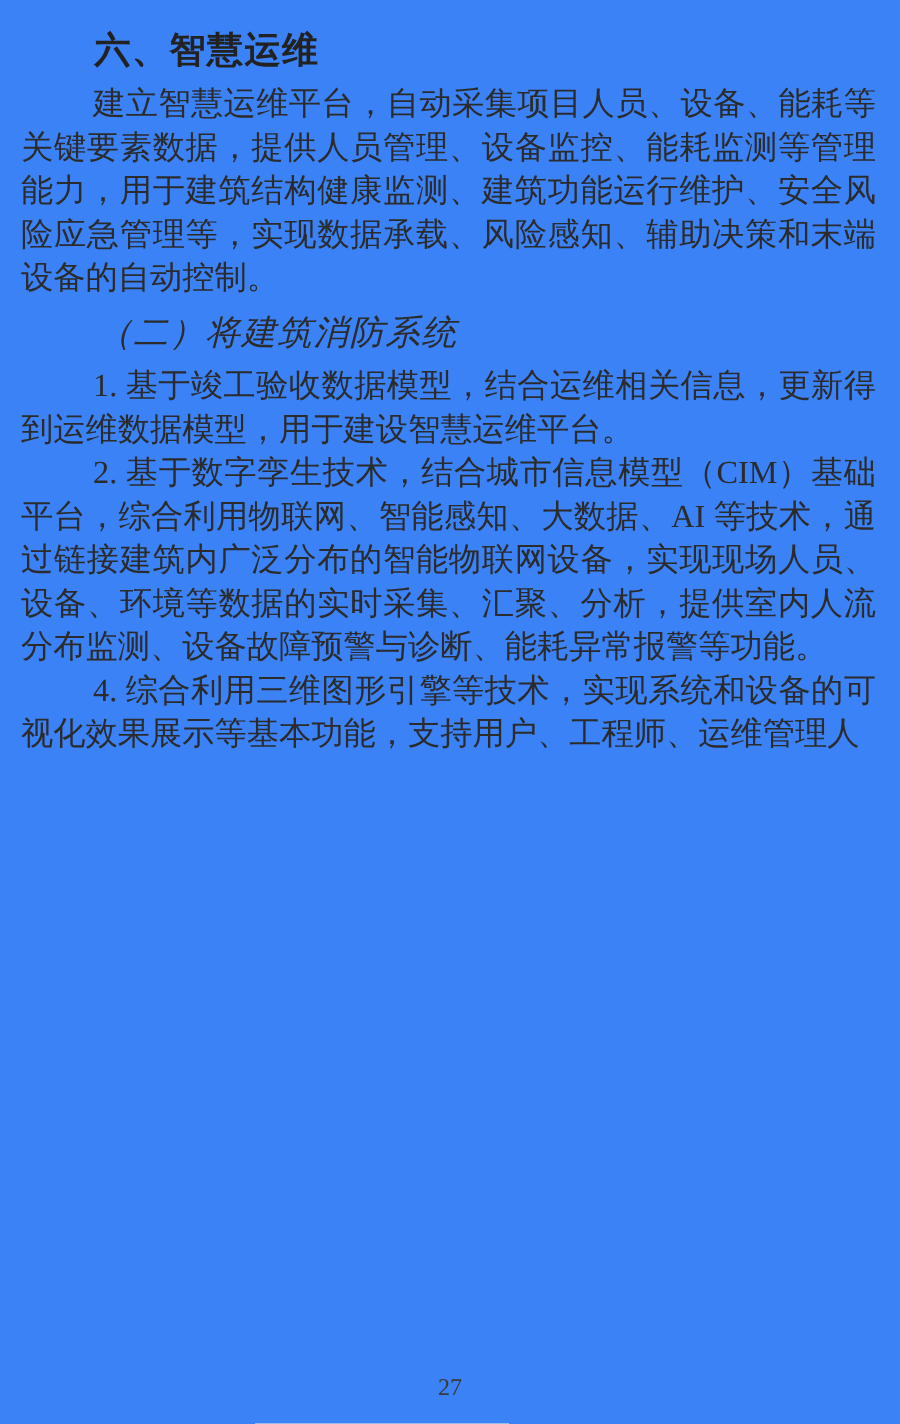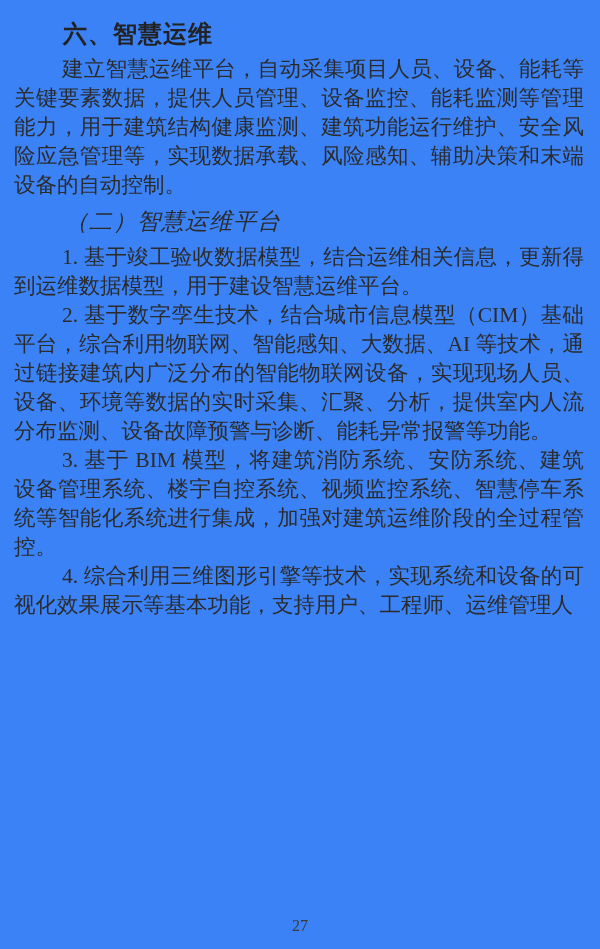--- a/index.html
+++ b/index.html
@@ -63,25 +63,24 @@
 </head>
 <body>
 
 <div class="page">
 
   <h1 class="heading">六、智慧运维</h1>
 
 
   <p class="para">建立智慧运维平台，自动采集项目人员、设备、能耗等关键要素数据，提供人员管理、设备监控、能耗监测等管理能力，用于建筑结构健康监测、建筑功能运行维护、安全风险应急管理等，实现数据承载、风险感知、辅助决策和末端设备的自动控制。</p>
 
-  <h2 class="subheading">（二）智慧运维平台</h2>
+  <h2 class="subheading">（二）将建筑消防系统</h2>
 
   <p class="para">1. 基于竣工验收数据模型，结合运维相关信息，更新得到运维数据模型，用于建设智慧运维平台。</p>
 
   <p class="para">2. 基于数字孪生技术，结合城市信息模型（CIM）基础平台，综合利用物联网、智能感知、大数据、AI 等技术，通过链接建筑内广泛分布的智能物联网设备，实现现场人员、设备、环境等数据的实时采集、汇聚、分析，提供室内人流分布监测、设备故障预警与诊断、能耗异常报警等功能。</p>
 
-  <p class="para">3. 基于 BIM 模型，将建筑消防系统、安防系统、建筑设备管理系统、楼宇自控系统、视频监控系统、智慧停车系统等智能化系统进行集成，加强对建筑运维阶段的全过程管控。</p>
 
   <p class="para">4. 综合利用三维图形引擎等技术，实现系统和设备的可视化效果展示等基本功能，支持用户、工程师、运维管理人</p>
 
   <div class="page-number">27</div>
 
 </div>
 
 </body></html>

